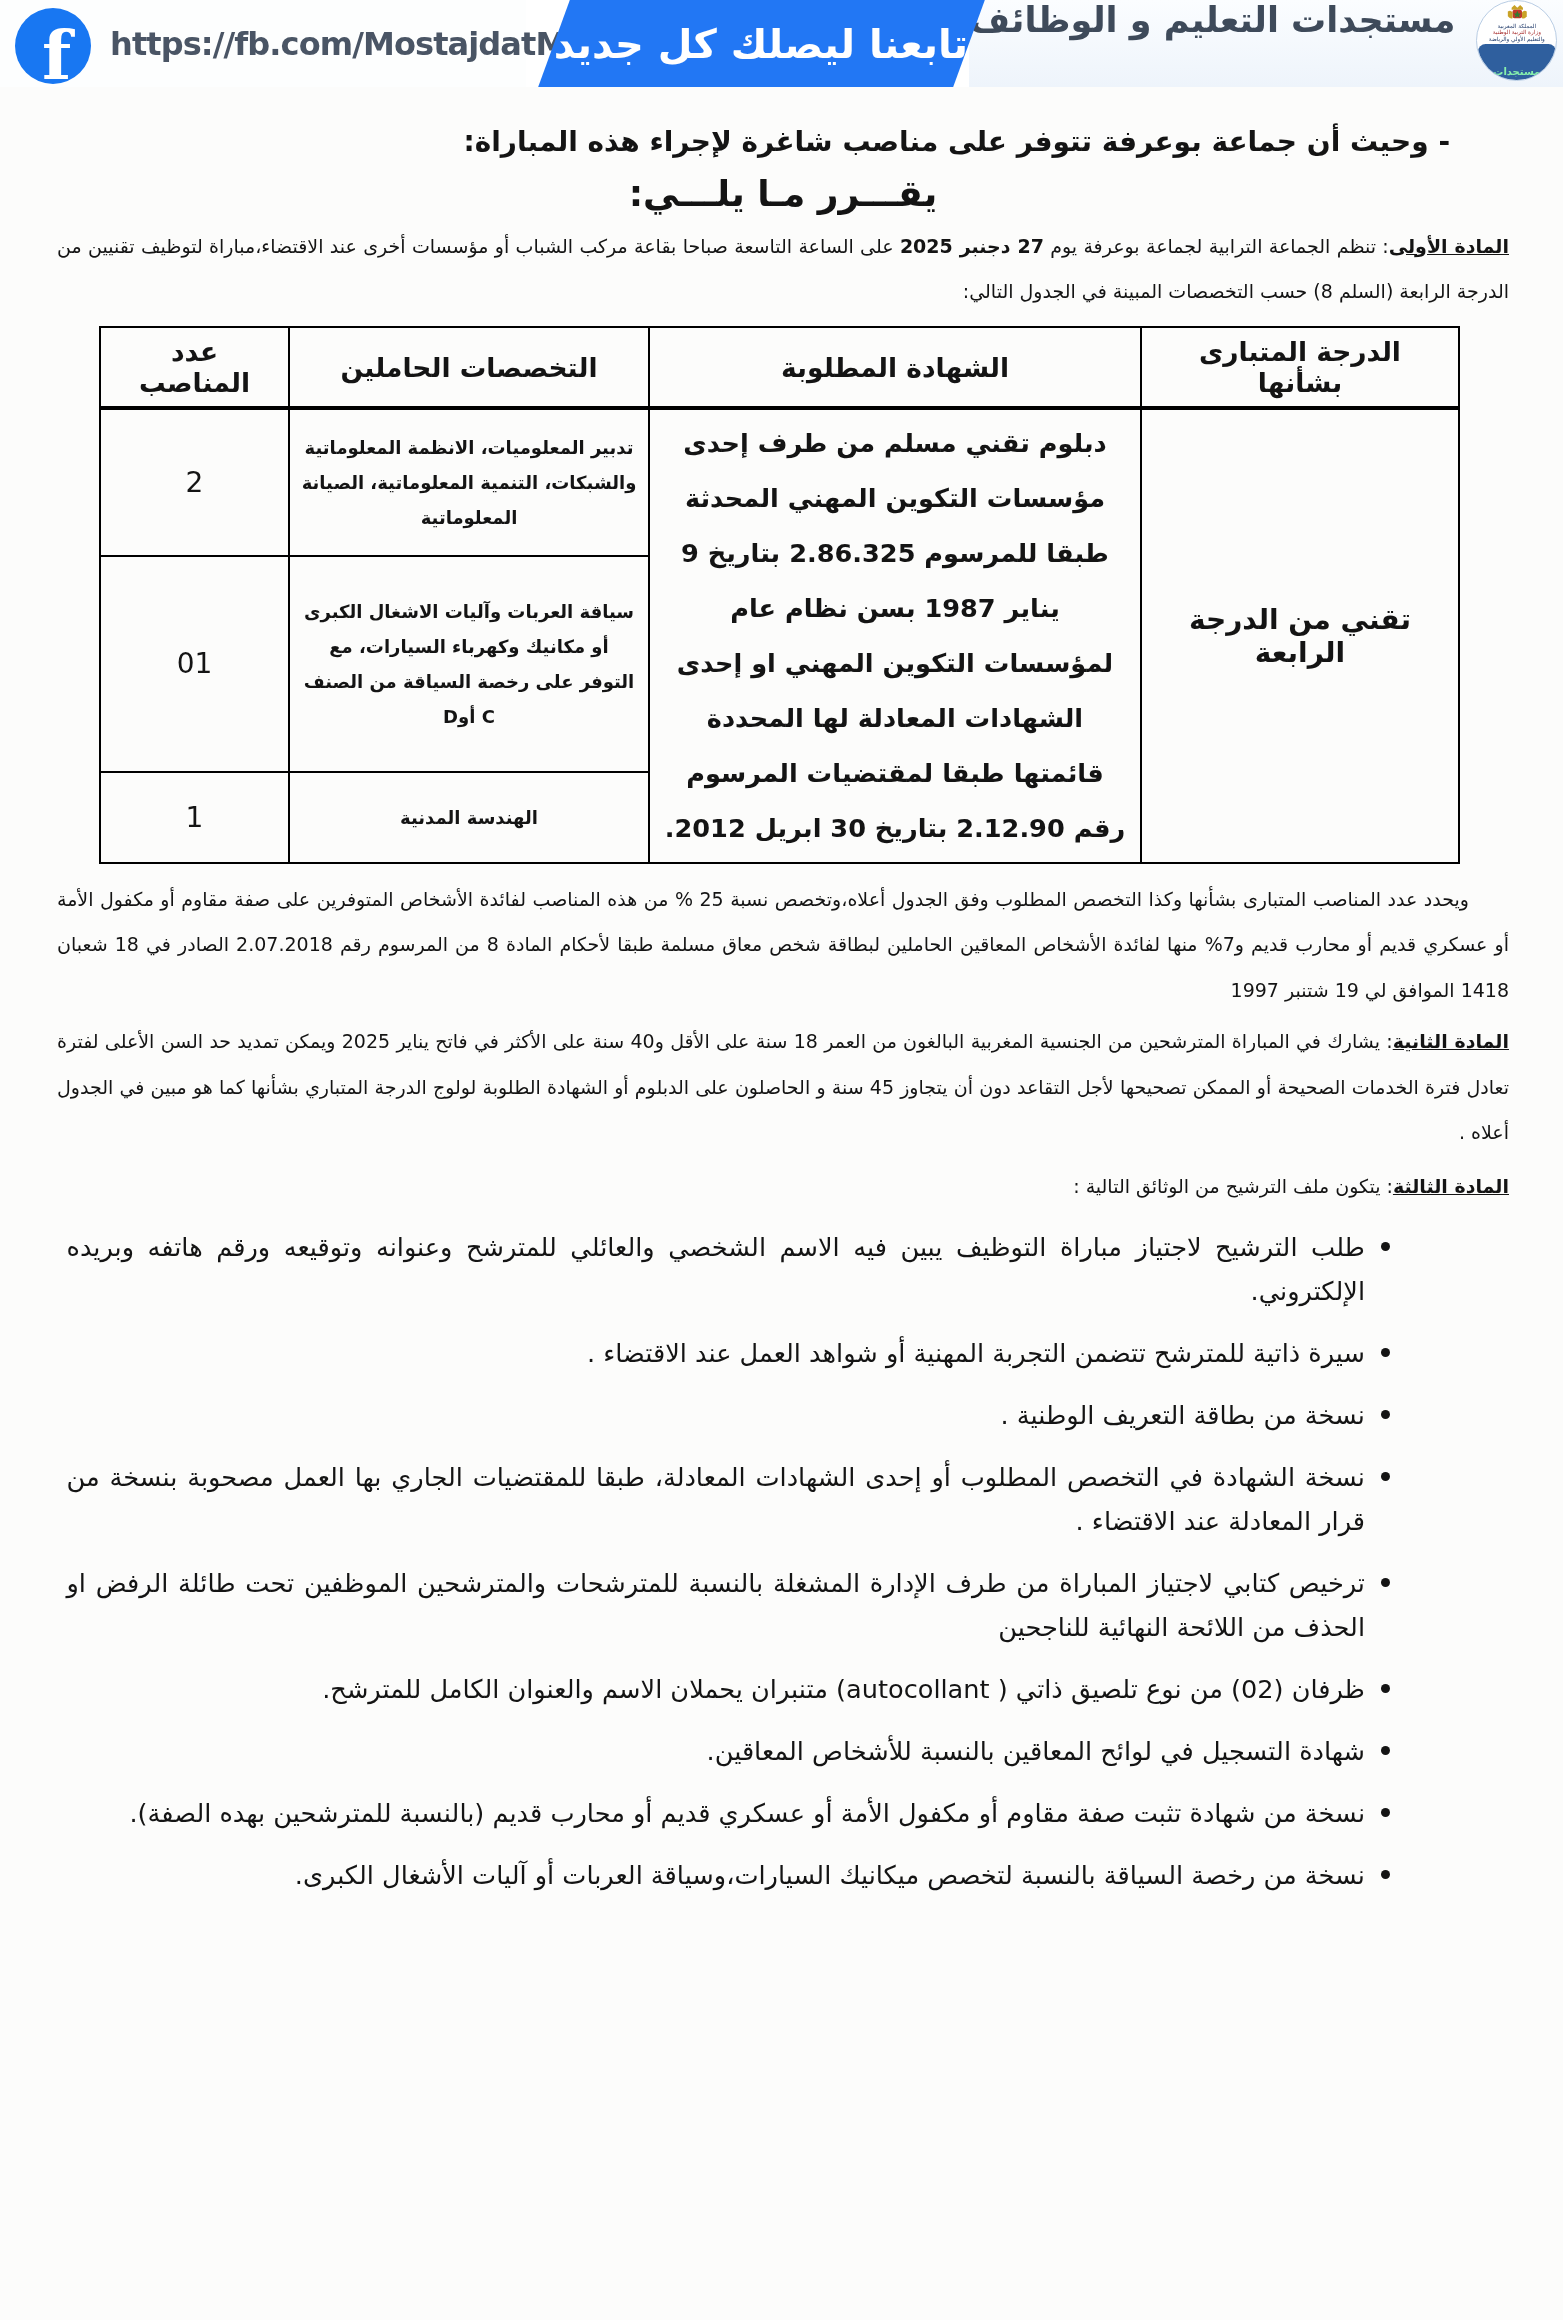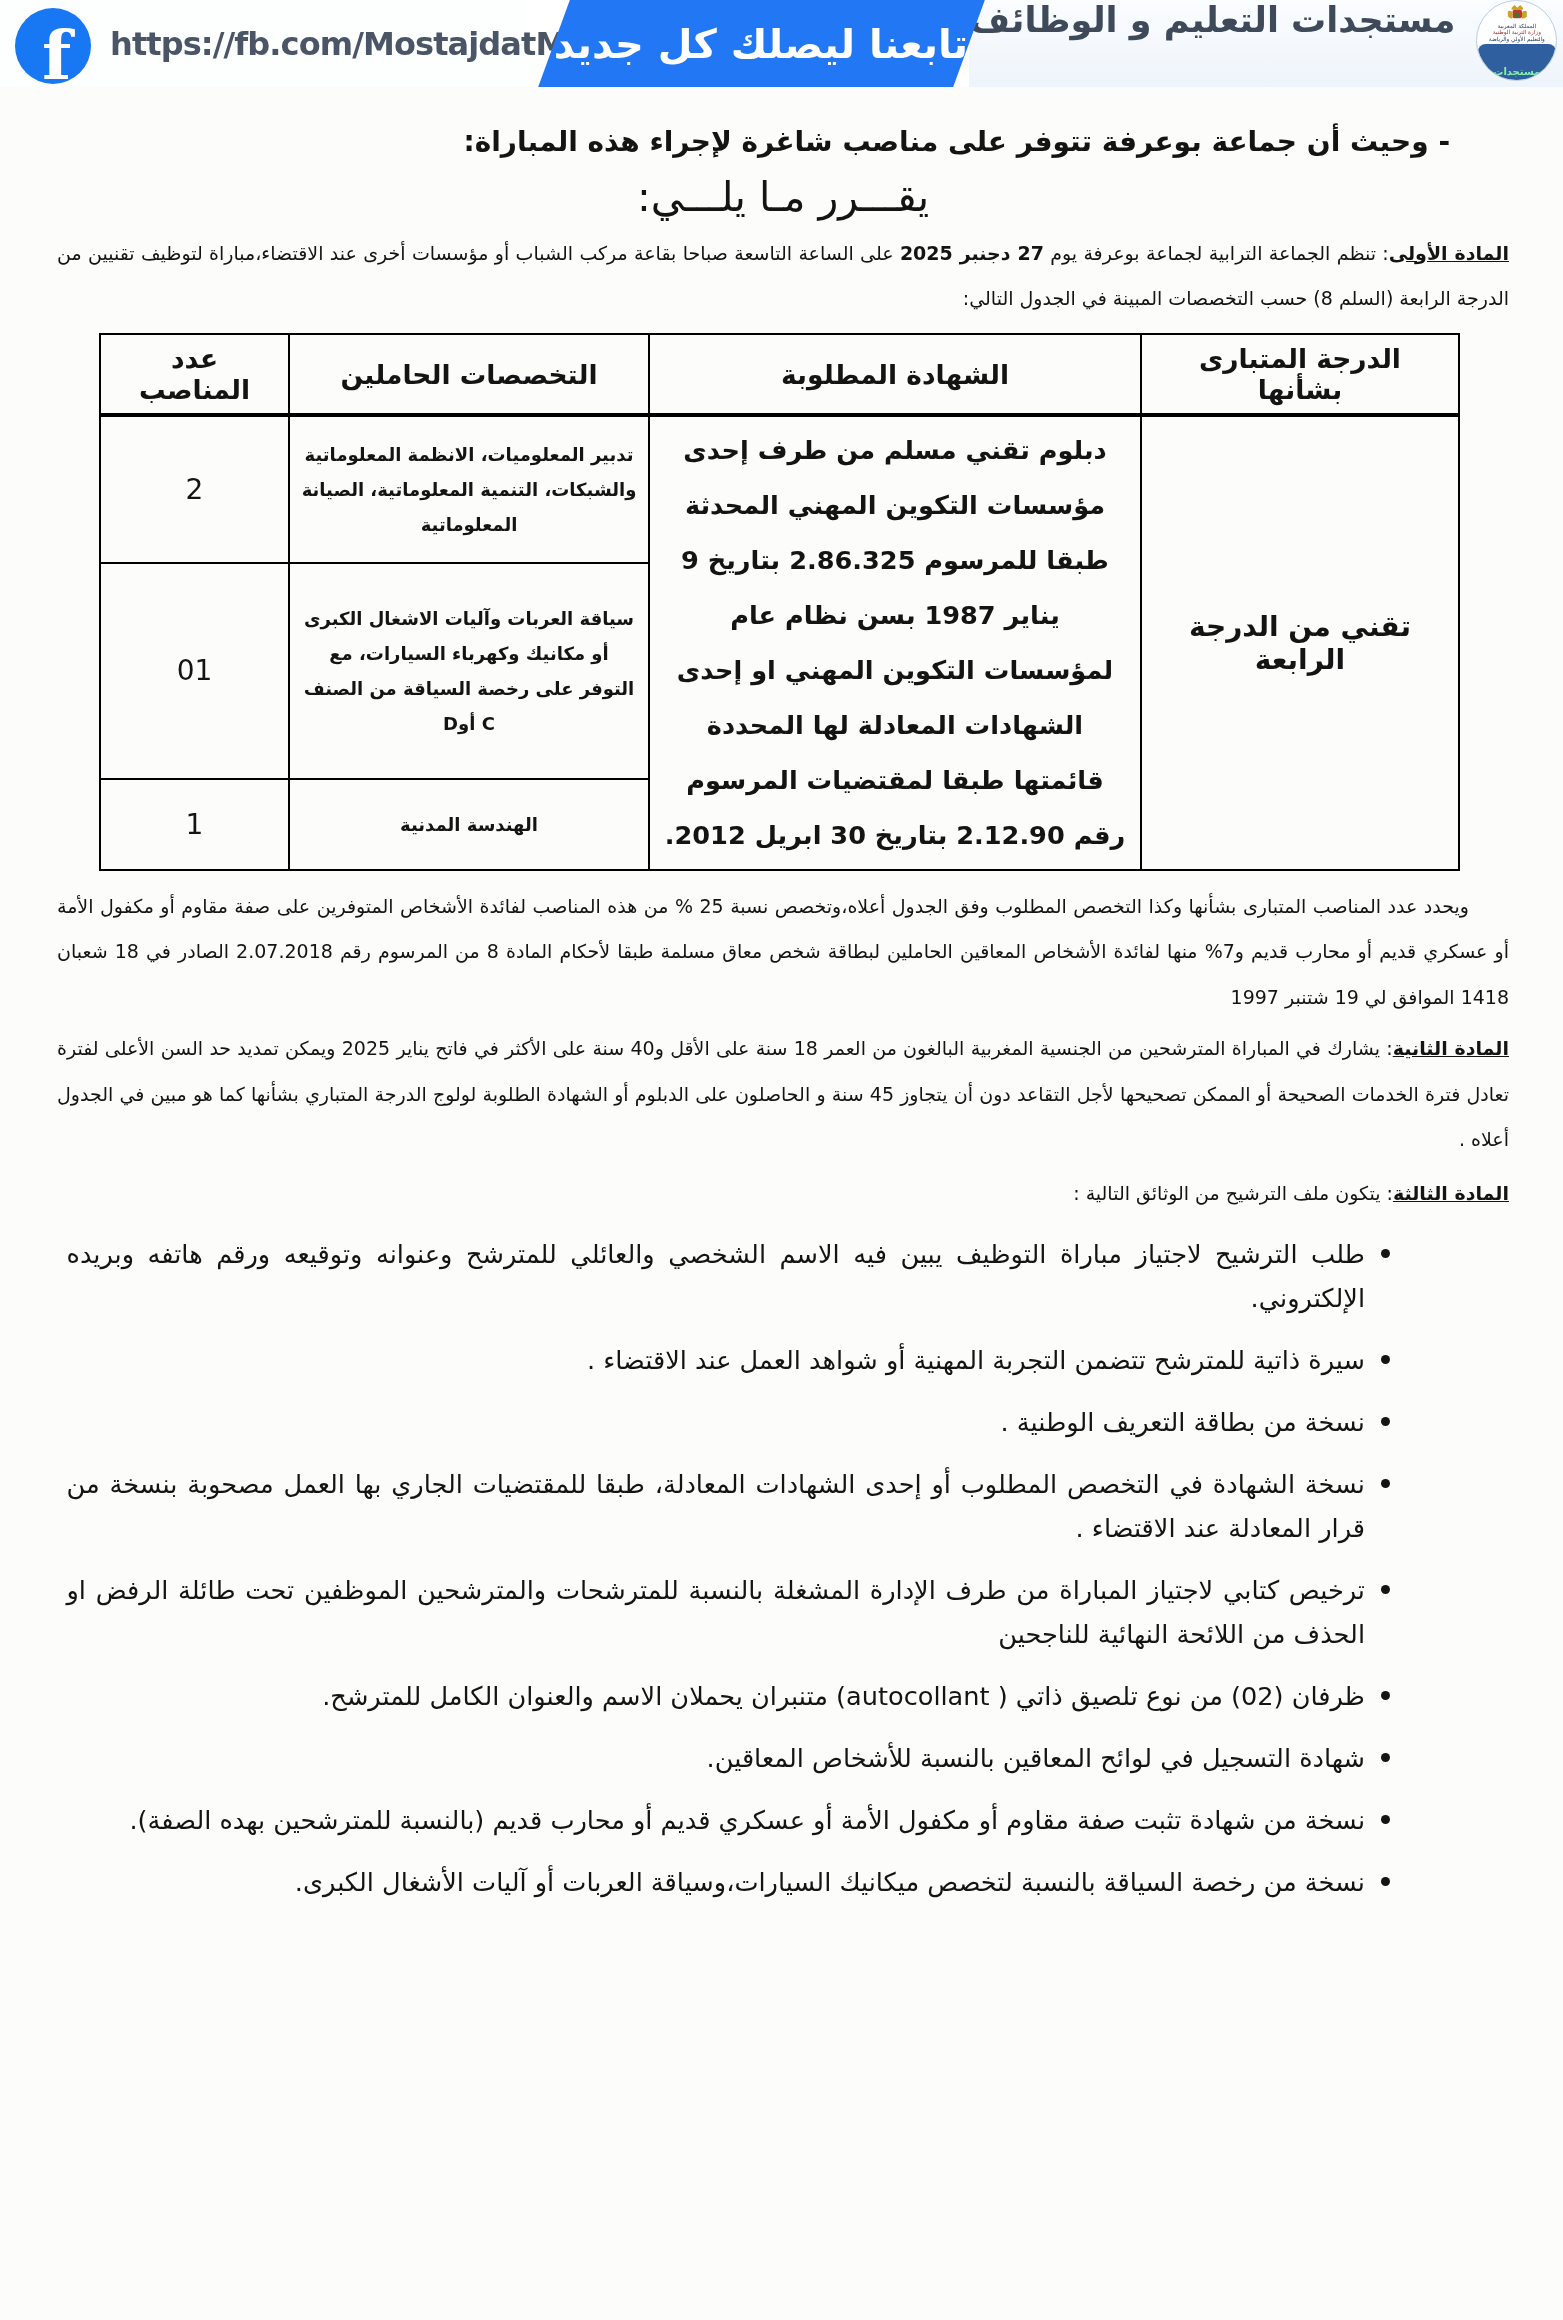--- a/index.html
+++ b/index.html
@@ -38,21 +38,21 @@
   .logo-tiny { font-size:5.7px; line-height:6.6px; color:#27406e; text-align:center; direction:rtl; white-space:nowrap; }
   .logo-tiny.red { color:#a33; }
   .logo-band {
     margin-top:1.9px; background:#2f5f9e; border-radius:7.6px 7.6px 38px 38px; width:78px; flex:1;
     color:#86efac; text-align:center; direction:rtl; font-size:10px; font-weight:bold; line-height:16px; padding-top:20px;
   }
 
   
   .doc { direction:rtl; padding:0 54px 0 57px; }
   .intro { margin-top:38px; padding-left:38px; padding-right:59px; font-size:28px; font-weight:600; text-align:right; }
-  .decision { margin-top:15px; text-align:center; font-size:41px; font-weight:normal; }
+  .decision { margin-top:15px; text-align:center; font-size:36px; font-weight:bold; }
   .para { font-size:19px; line-height:2.4; text-align:justify; }
   .art-label { font-weight:bold; text-decoration:underline; }
   .b { font-weight:bold; }
   .p1 { margin-top:9.5px; }
 
   table.jobs {
     border-collapse:collapse; margin-top:11.4px; margin-right:49px; width:1359px;
     table-layout:fixed; direction:rtl;
   }
   table.jobs th, table.jobs td { border:2.4px solid #000; text-align:center; vertical-align:middle; padding:5.7px 11.4px; }

